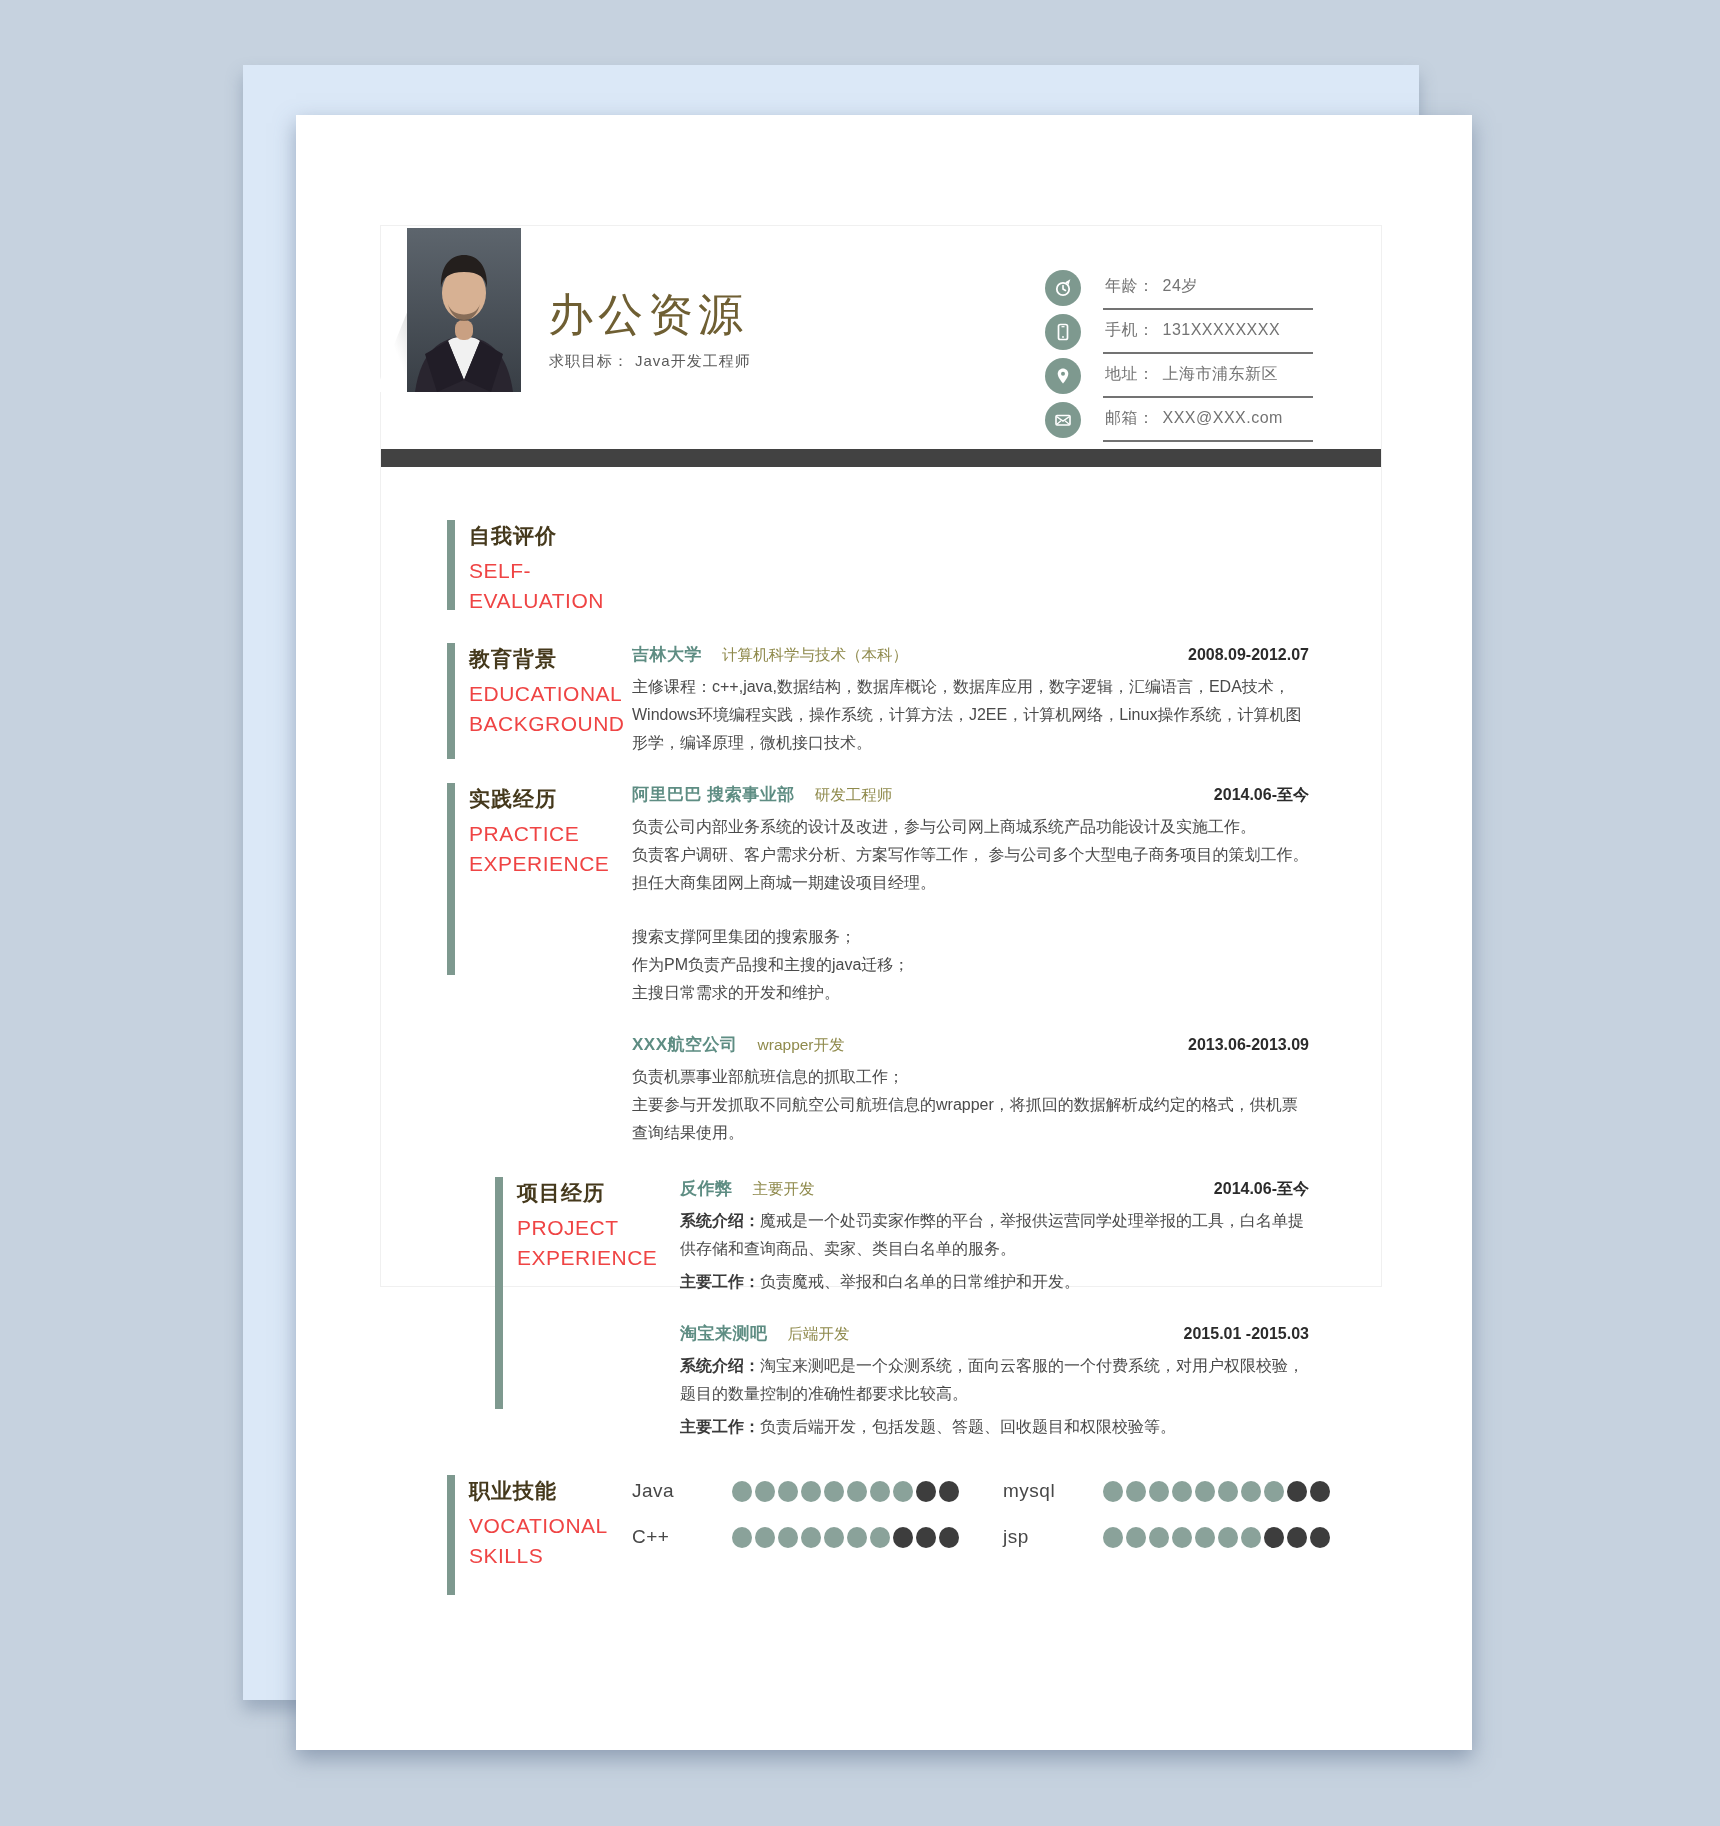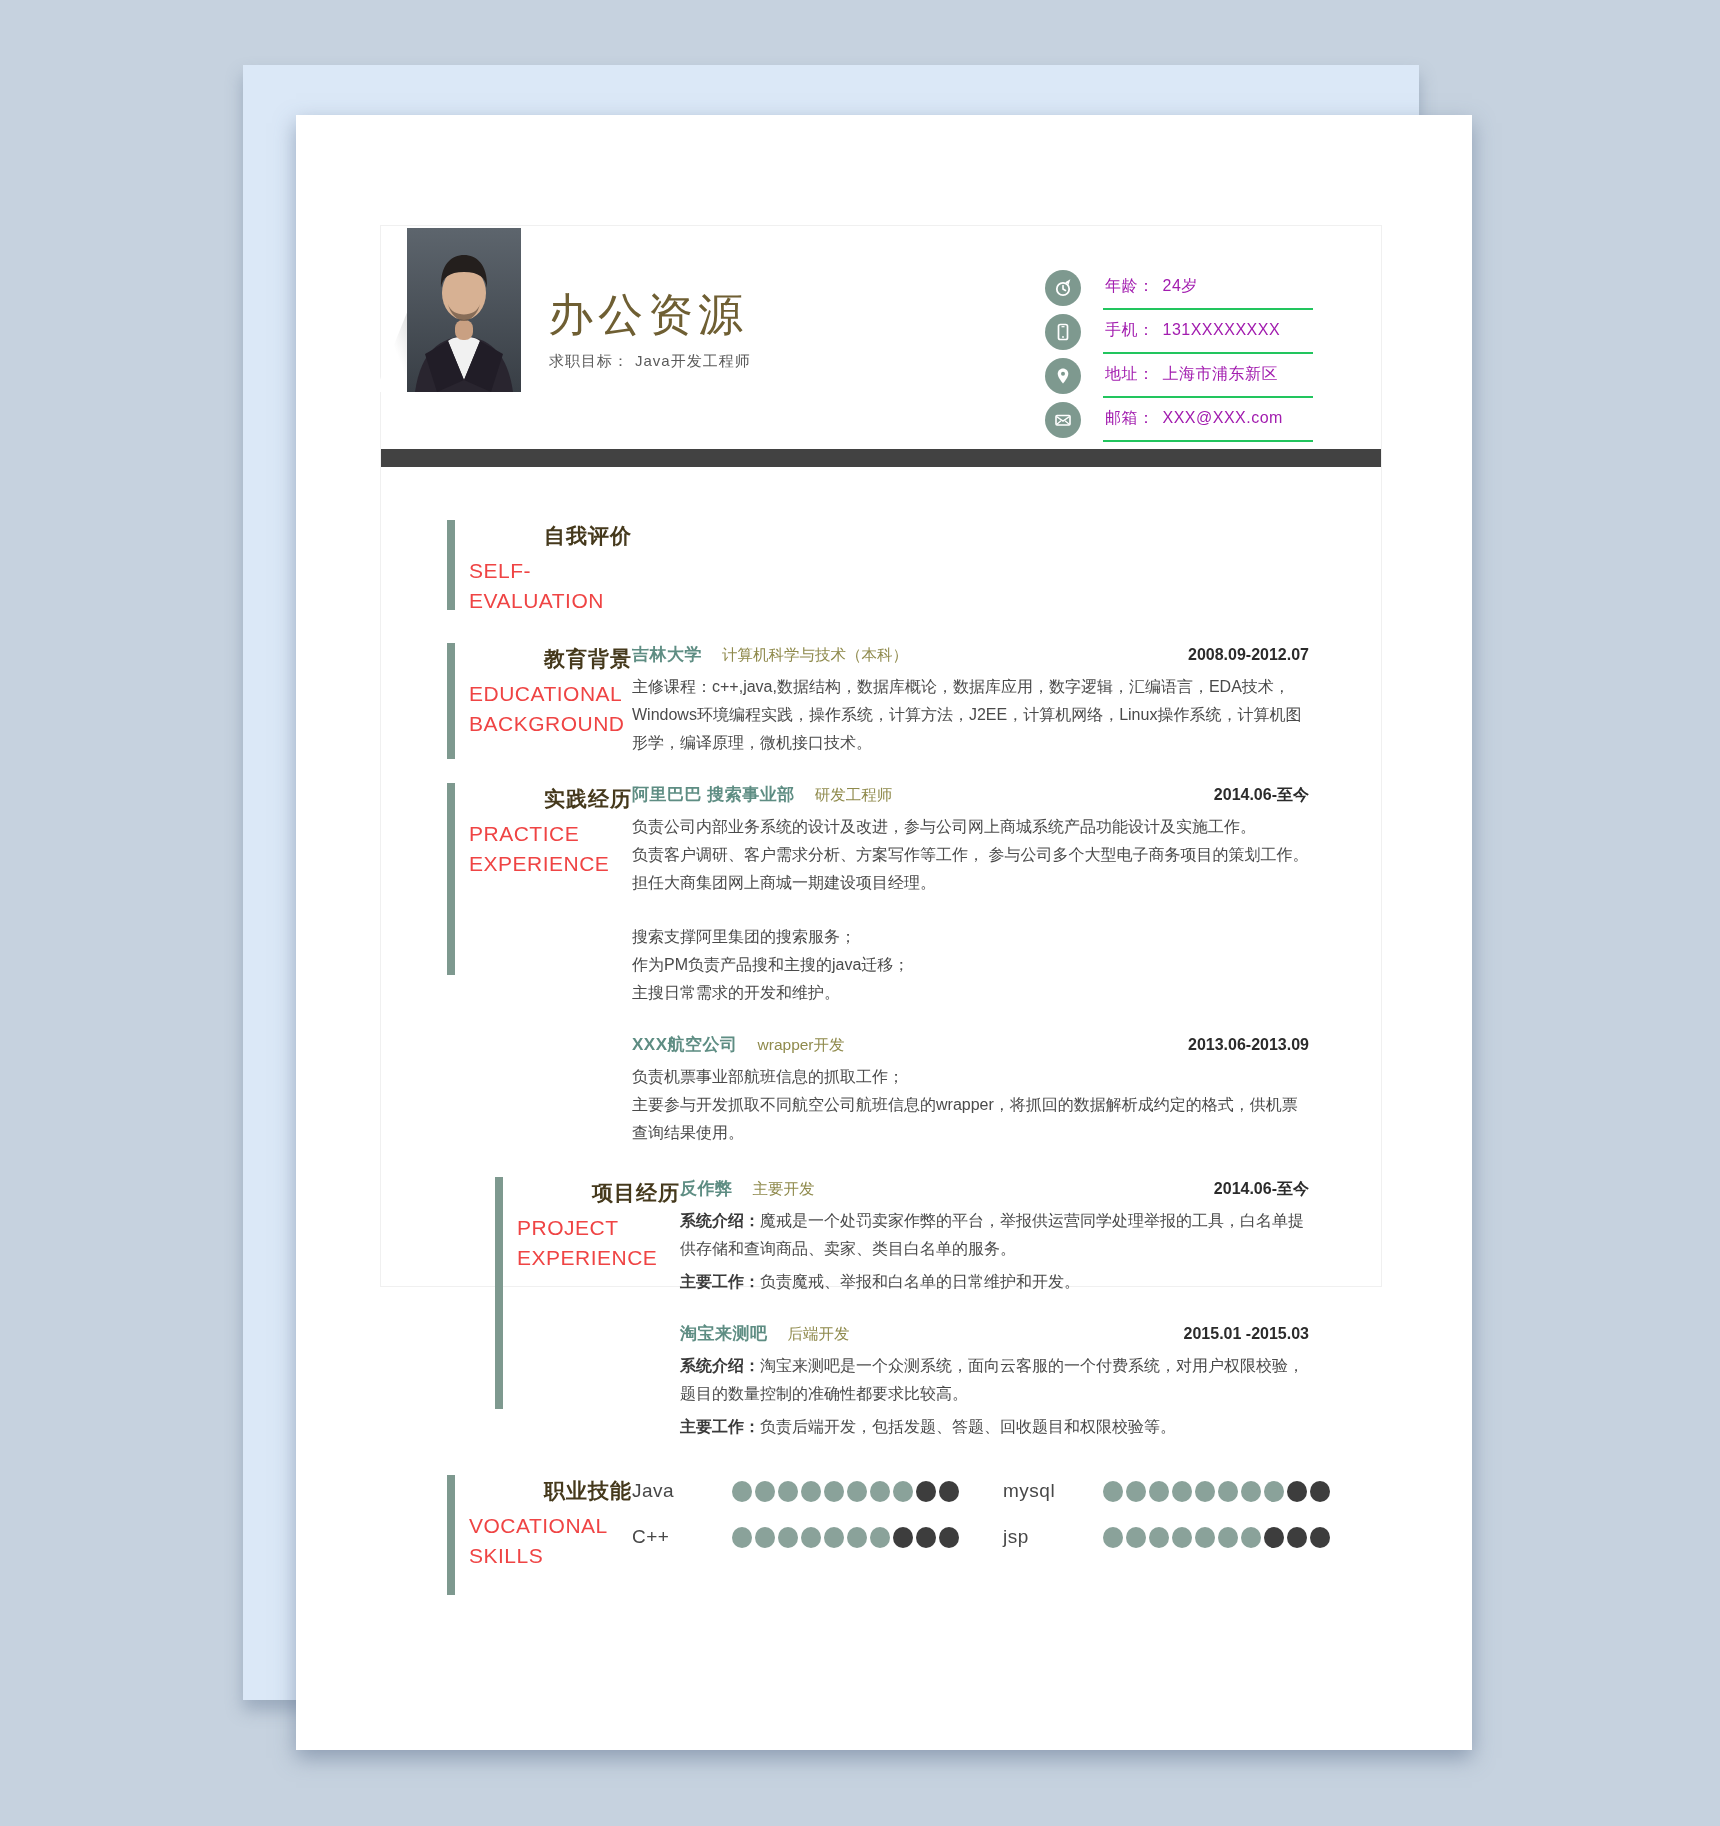--- a/index.html
+++ b/index.html
@@ -27,32 +27,32 @@
     color:#6f5f33;letter-spacing:5px;line-height:1;}
   .goal{position:absolute;left:168px;top:126px;font-size:15px;color:#5a5a5a;letter-spacing:1px;}
   .goal .goal-label{margin-right:6px;}
 
   
   .contact{position:absolute;left:664px;top:44px;width:268px;}
   .c-row{display:flex;align-items:flex-start;height:44px;}
   .c-icon{width:36px;height:36px;border-radius:50%;background:#7e998f;flex:0 0 36px;
     display:flex;align-items:center;justify-content:center;margin-top:0;}
   .c-icon svg{display:block;}
-  .ct{margin-left:22px;width:212px;border-bottom:2px solid #22c55e;
-    padding:6px 0 11px 2px;font-size:16px;color:#a21caf;letter-spacing:.5px;}
+  .ct{margin-left:22px;width:212px;border-bottom:2px solid #737373;
+    padding:6px 0 11px 2px;font-size:16px;color:#737373;letter-spacing:.5px;}
   .ct .cl{margin-right:8px;}
 
   .dark-bar{position:absolute;left:0;top:223px;width:1000px;height:18px;background:#424242;}
 
   
   .main{position:absolute;top:294px;left:0;width:100%;box-sizing:border-box;
     padding:0 72px 0 66px;}
   .section{display:flex;align-items:flex-start;}
   .sec-head{flex:0 0 185px;border-left:8px solid #7e998f;padding-left:14px;box-sizing:border-box;}
-  .sec-cn{font-size:21px;font-weight:700;color:#45391c;letter-spacing:1px;padding-top:2px;text-align:right;}
+  .sec-cn{font-size:21px;font-weight:700;color:#45391c;letter-spacing:1px;padding-top:2px;}
   .sec-en{font-size:21px;font-weight:300;color:#ef4444;line-height:30px;margin-top:6px;letter-spacing:.5px;}
   .sec-en span{display:block;}
   .sec-body{flex:1;min-width:0;}
 
   .sec-1{margin-top:0;}  .sec-1 .sec-head{height:90px;}
   .sec-2{margin-top:33px;} .sec-2 .sec-head{height:116px;}
   .sec-3{margin-top:24px;} .sec-3 .sec-head{height:192px;}
   .sec-4{margin-top:30px;} .sec-4 .sec-head{height:232px;margin-left:48px;}
   .sec-5{margin-top:34px;} .sec-5 .sec-head{height:120px;}
 

